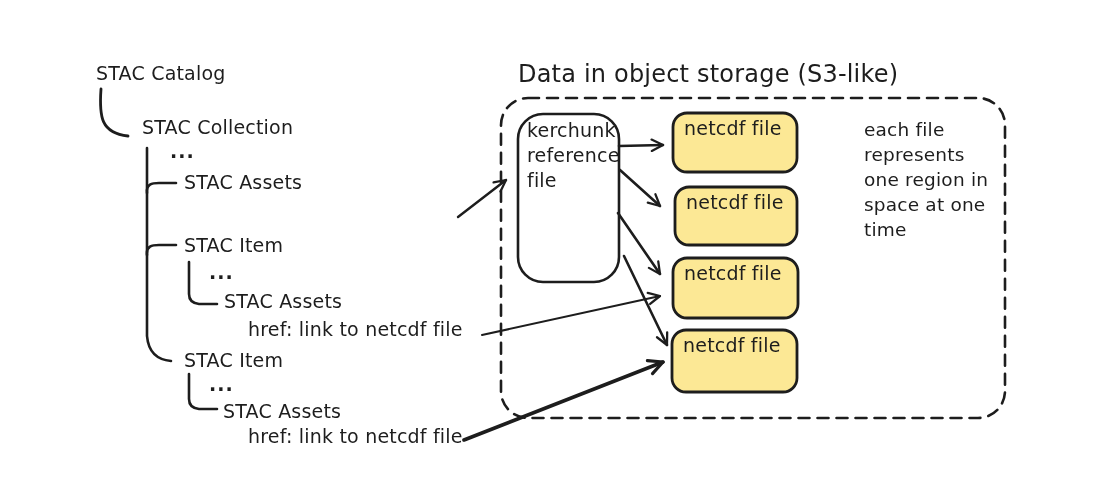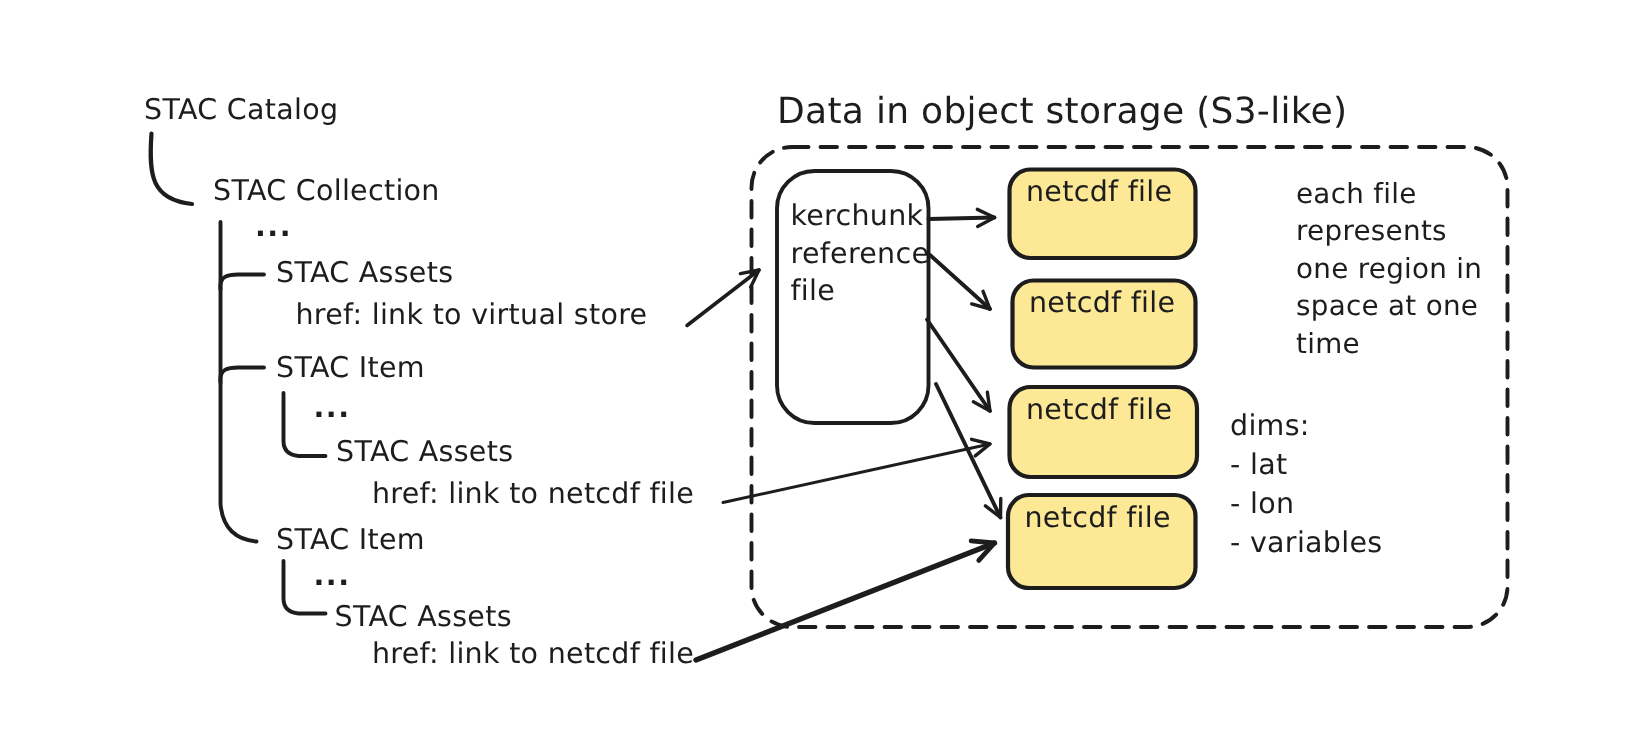--- a/index.html
+++ b/index.html
@@ -77,42 +77,35 @@
     <path d="M618,213 L660,274" class="ink w26" marker-end="url(#ah)"></path>
     <path d="M624,256 L667,345" class="ink w26" marker-end="url(#ah)"></path>
     <path d="M482,335 L660,296" class="ink w2" marker-end="url(#ah)"></path>
     <path d="M464,440 L663,362" class="ink w36" marker-end="url(#ahb)"></path>
   </svg>
 
   <div class="t" style="left:142px;top:116px">STAC Collection</div>
   <div class="t" style="left:96px;top:62px">STAC Catalog</div>
   <div class="t ellipsis" style="left:170px;top:140px">...</div>
   <div class="t" style="left:184px;top:171px">STAC Assets</div>
-  <div class="t" style="left:197px;top:199px">href: link to virtual store</div>
 
   <div class="t" style="left:184px;top:234px">STAC Item</div>
   <div class="t ellipsis" style="left:209px;top:261px">...</div>
   <div class="t" style="left:224px;top:290px">STAC Assets</div>
   <div class="t" style="left:248px;top:318px">href: link to netcdf file</div>
 
   <div class="t" style="left:184px;top:349px">STAC Item</div>
   <div class="t ellipsis" style="left:209px;top:373px">...</div>
   <div class="t" style="left:223px;top:400px">STAC Assets</div>
   <div class="t" style="left:248px;top:425px">href: link to netcdf file</div>
 
   <div class="t title" style="left:518px;top:63px">Data in object storage (S3-like)</div>
-  <div class="t wrap kerchunk-label" style="left:527px;top:132px">kerchunk reference file</div>
+  <div class="t wrap kerchunk-label" style="left:527px;top:118px">kerchunk reference file</div>
 
   <div class="t" style="left:684px;top:117px">netcdf file</div>
   <div class="t" style="left:686px;top:191px">netcdf file</div>
   <div class="t" style="left:684px;top:262px">netcdf file</div>
   <div class="t" style="left:683px;top:334px">netcdf file</div>
 
   <div class="t wrap note" style="left:864px;top:117px">each file represents one region in space at one time</div>
 
-  <div class="t" style="left:820px;top:271px">
-    <div class="dims-line">dims:</div>
-    <div class="dims-line">- lat</div>
-    <div class="dims-line">- lon</div>
-    <div class="dims-line">- variables</div>
-  </div>
 
 </div>
 
 </body></html>

